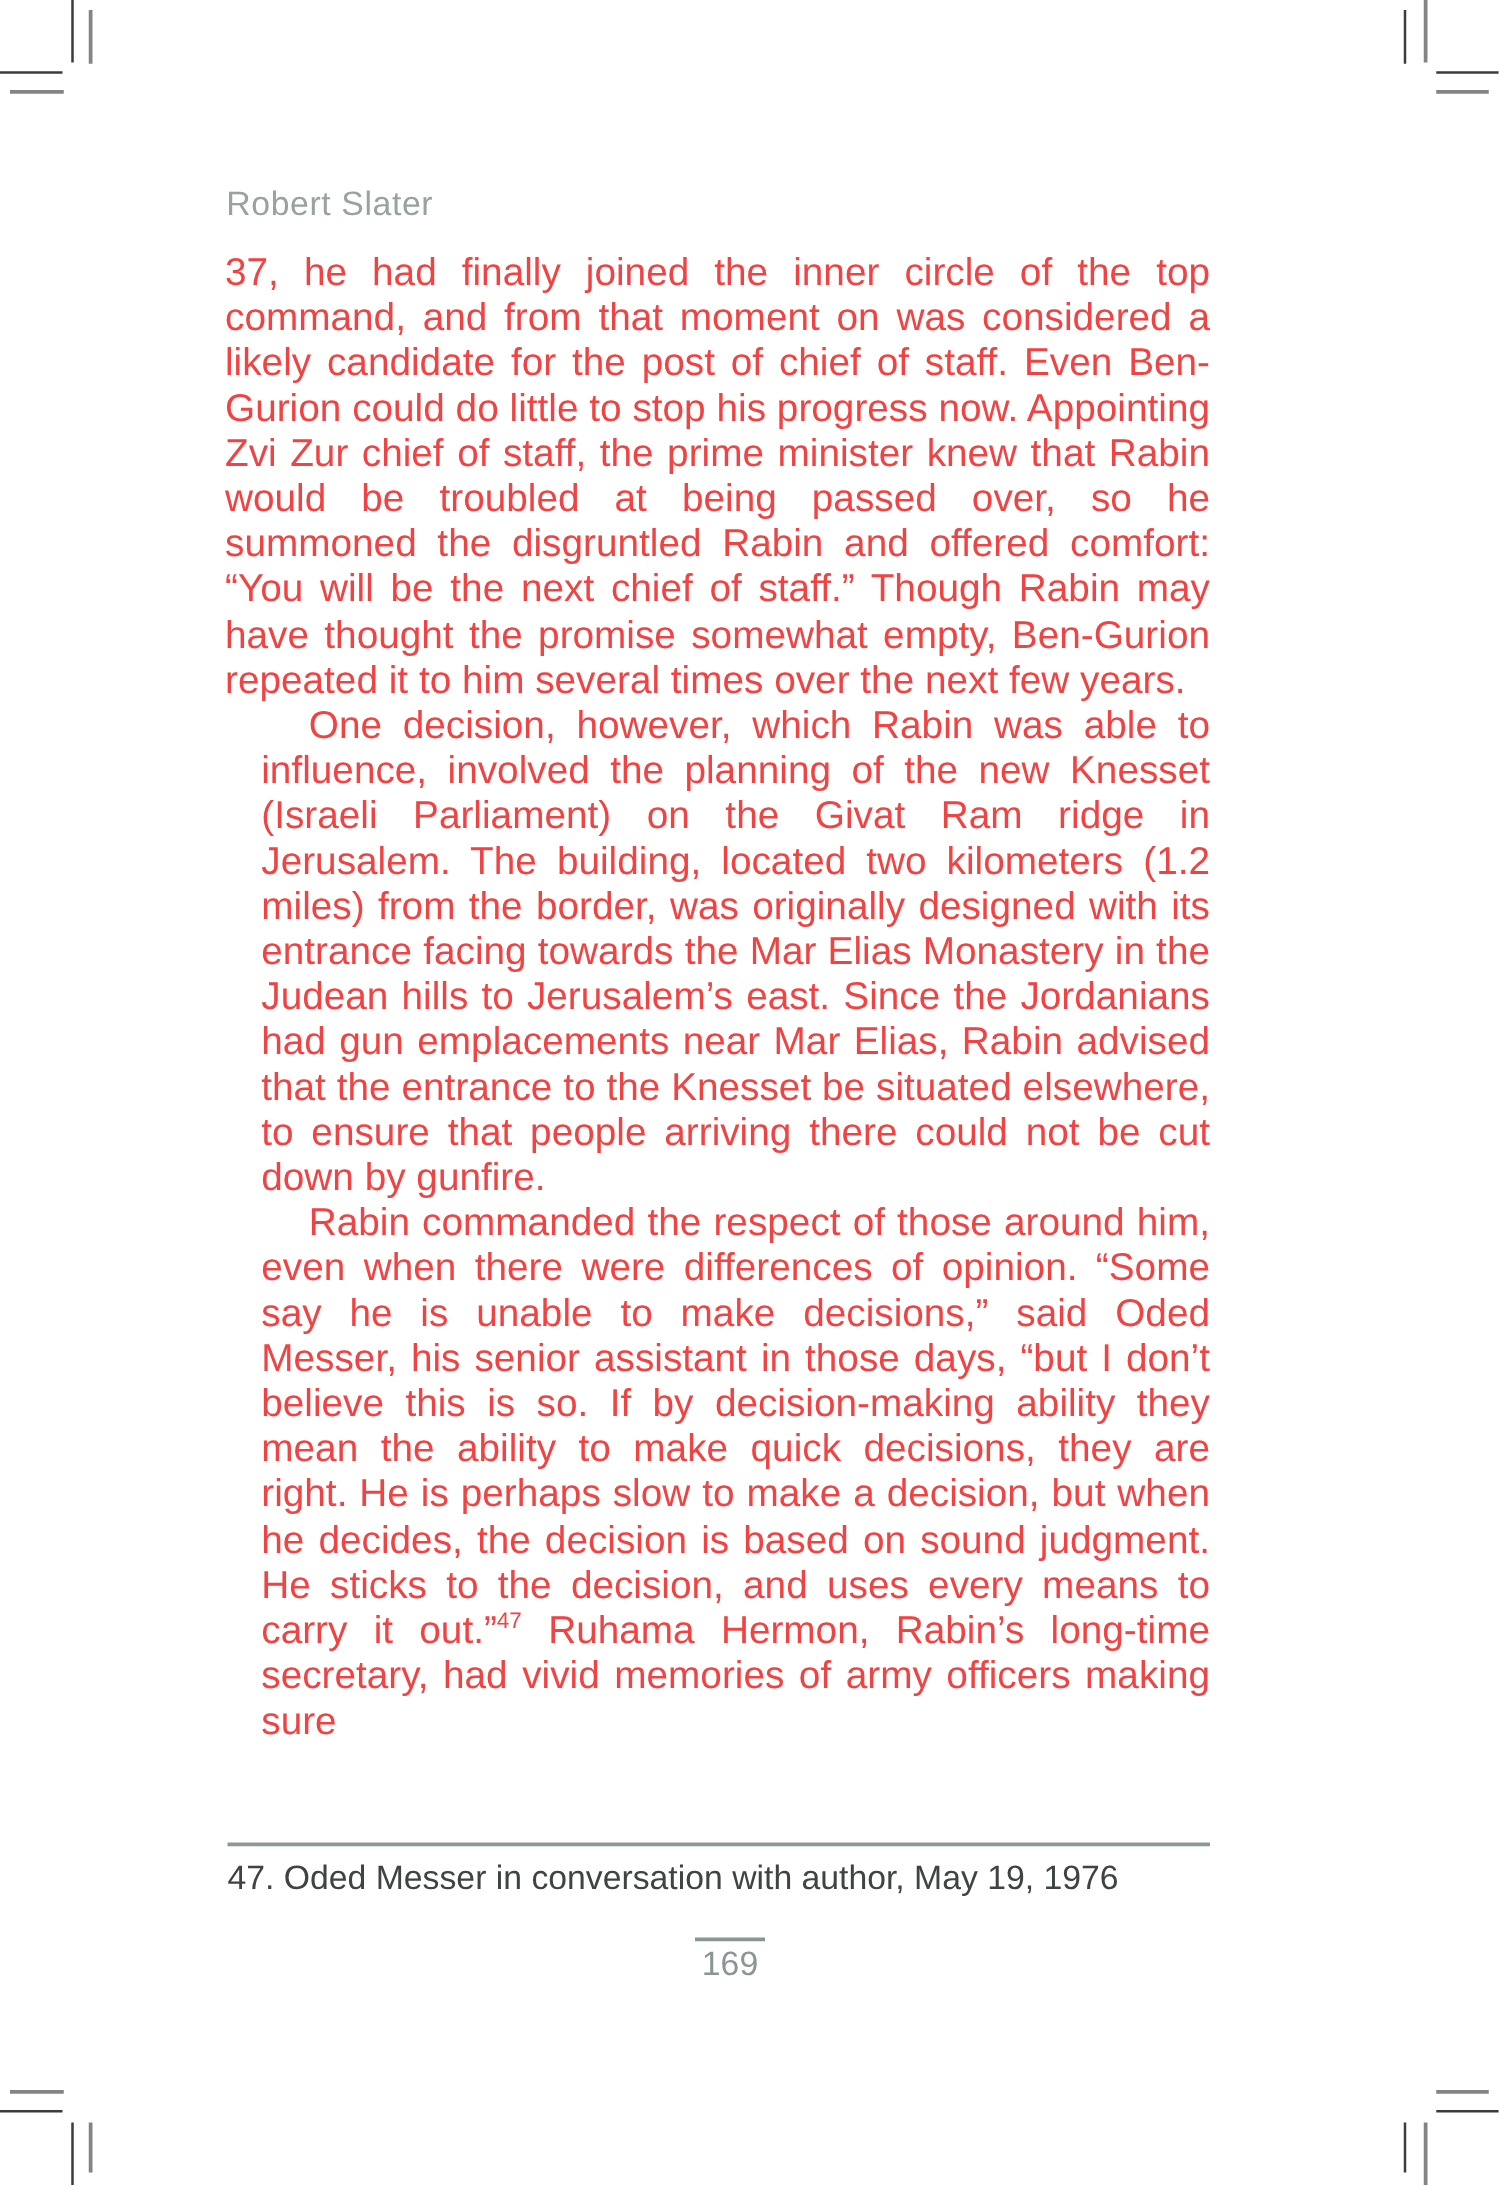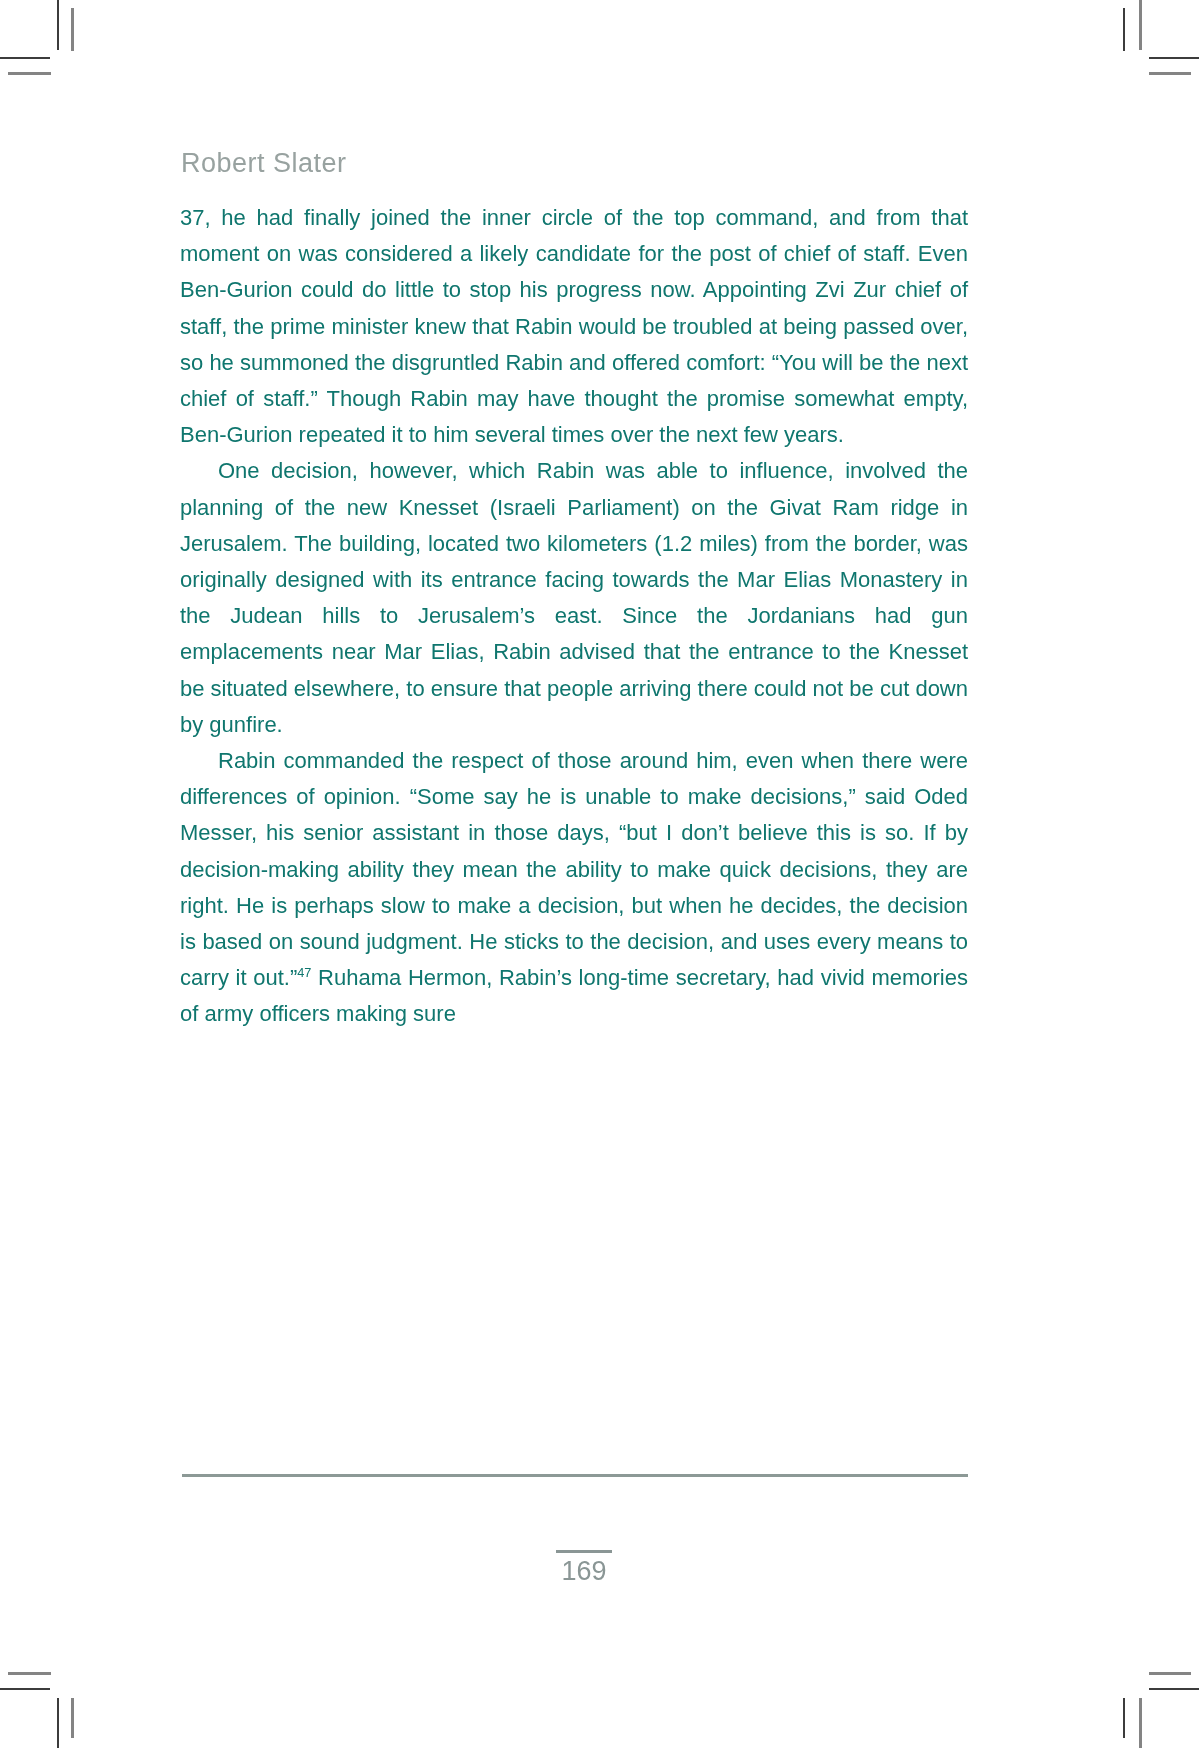--- a/index.html
+++ b/index.html
@@ -27,27 +27,27 @@
     letter-spacing: 0.5px;
     color: #98a2a0;
   }
 
   
   .body-text {
     position: absolute;
     left: 180px;
     top: 200px;
     width: 788px;
-    font-size: 22px;
+    font-size: 31px;
     line-height: 36.2px;
-    color: #0f766e;
+    color: #ef4444;
     text-align: justify;
   }
   .body-text p { margin: 0; padding: 0; }
-  .body-text p.indent { text-indent: 38px; }
+  .body-text p.indent { text-indent: 38px; margin-left: 29px; }
   .footnote-marker {
     vertical-align: super;
     font-size: 0.58em;
     line-height: 0;
   }
 
   
   .footnote-rule {
     position: absolute;
     left: 182px;
@@ -110,16 +110,17 @@
 
   <div class="running-header">Robert Slater</div>
 
   <div class="body-text">
     <p>37, he had finally joined the inner circle of the top command, and from that moment on was considered a likely candidate for the post of chief of staff. Even Ben-Gurion could do little to stop his progress now. Appointing Zvi Zur chief of staff, the prime minister knew that Rabin would be troubled at being passed over, so he summoned the disgruntled Rabin and offered comfort: “You will be the next chief of staff.” Though Rabin may have thought the promise somewhat empty, Ben-Gurion repeated it to him several times over the next few years.</p>
     <p class="indent">One decision, however, which Rabin was able to influence, involved the planning of the new Knesset (Israeli Parliament) on the Givat Ram ridge in Jerusalem. The building, located two kilometers (1.2 miles) from the border, was originally designed with its entrance facing towards the Mar Elias Monastery in the Judean hills to Jerusalem’s east. Since the Jordanians had gun emplacements near Mar Elias, Rabin advised that the entrance to the Knesset be situated elsewhere, to ensure that people arriving there could not be cut down by gunfire.</p>
     <p class="indent"><span>Rabin commanded the respect of those around him, even when there were differences of opinion. “Some say he is unable to make decisions,” said Oded Messer, his senior assistant in those days, “but I don’t believe this is so. If by decision-making ability they mean the ability to make quick decisions, they are right. He is perhaps slow to make a decision, but when he decides, the decision is based on sound judgment. He sticks to the decision, and uses every means to carry it out.”</span><span class="footnote-marker">47</span><span> Ruhama Hermon, Rabin’s long-time secretary, had vivid memories of army officers making sure</span></p>
   </div>
 
   <div class="footnote-rule"></div>
+  <div class="footnote-text">47. Oded Messer in conversation with author, May 19, 1976</div>
 
   <div class="folio">169</div>
 
 </div>
 
 </body></html>

